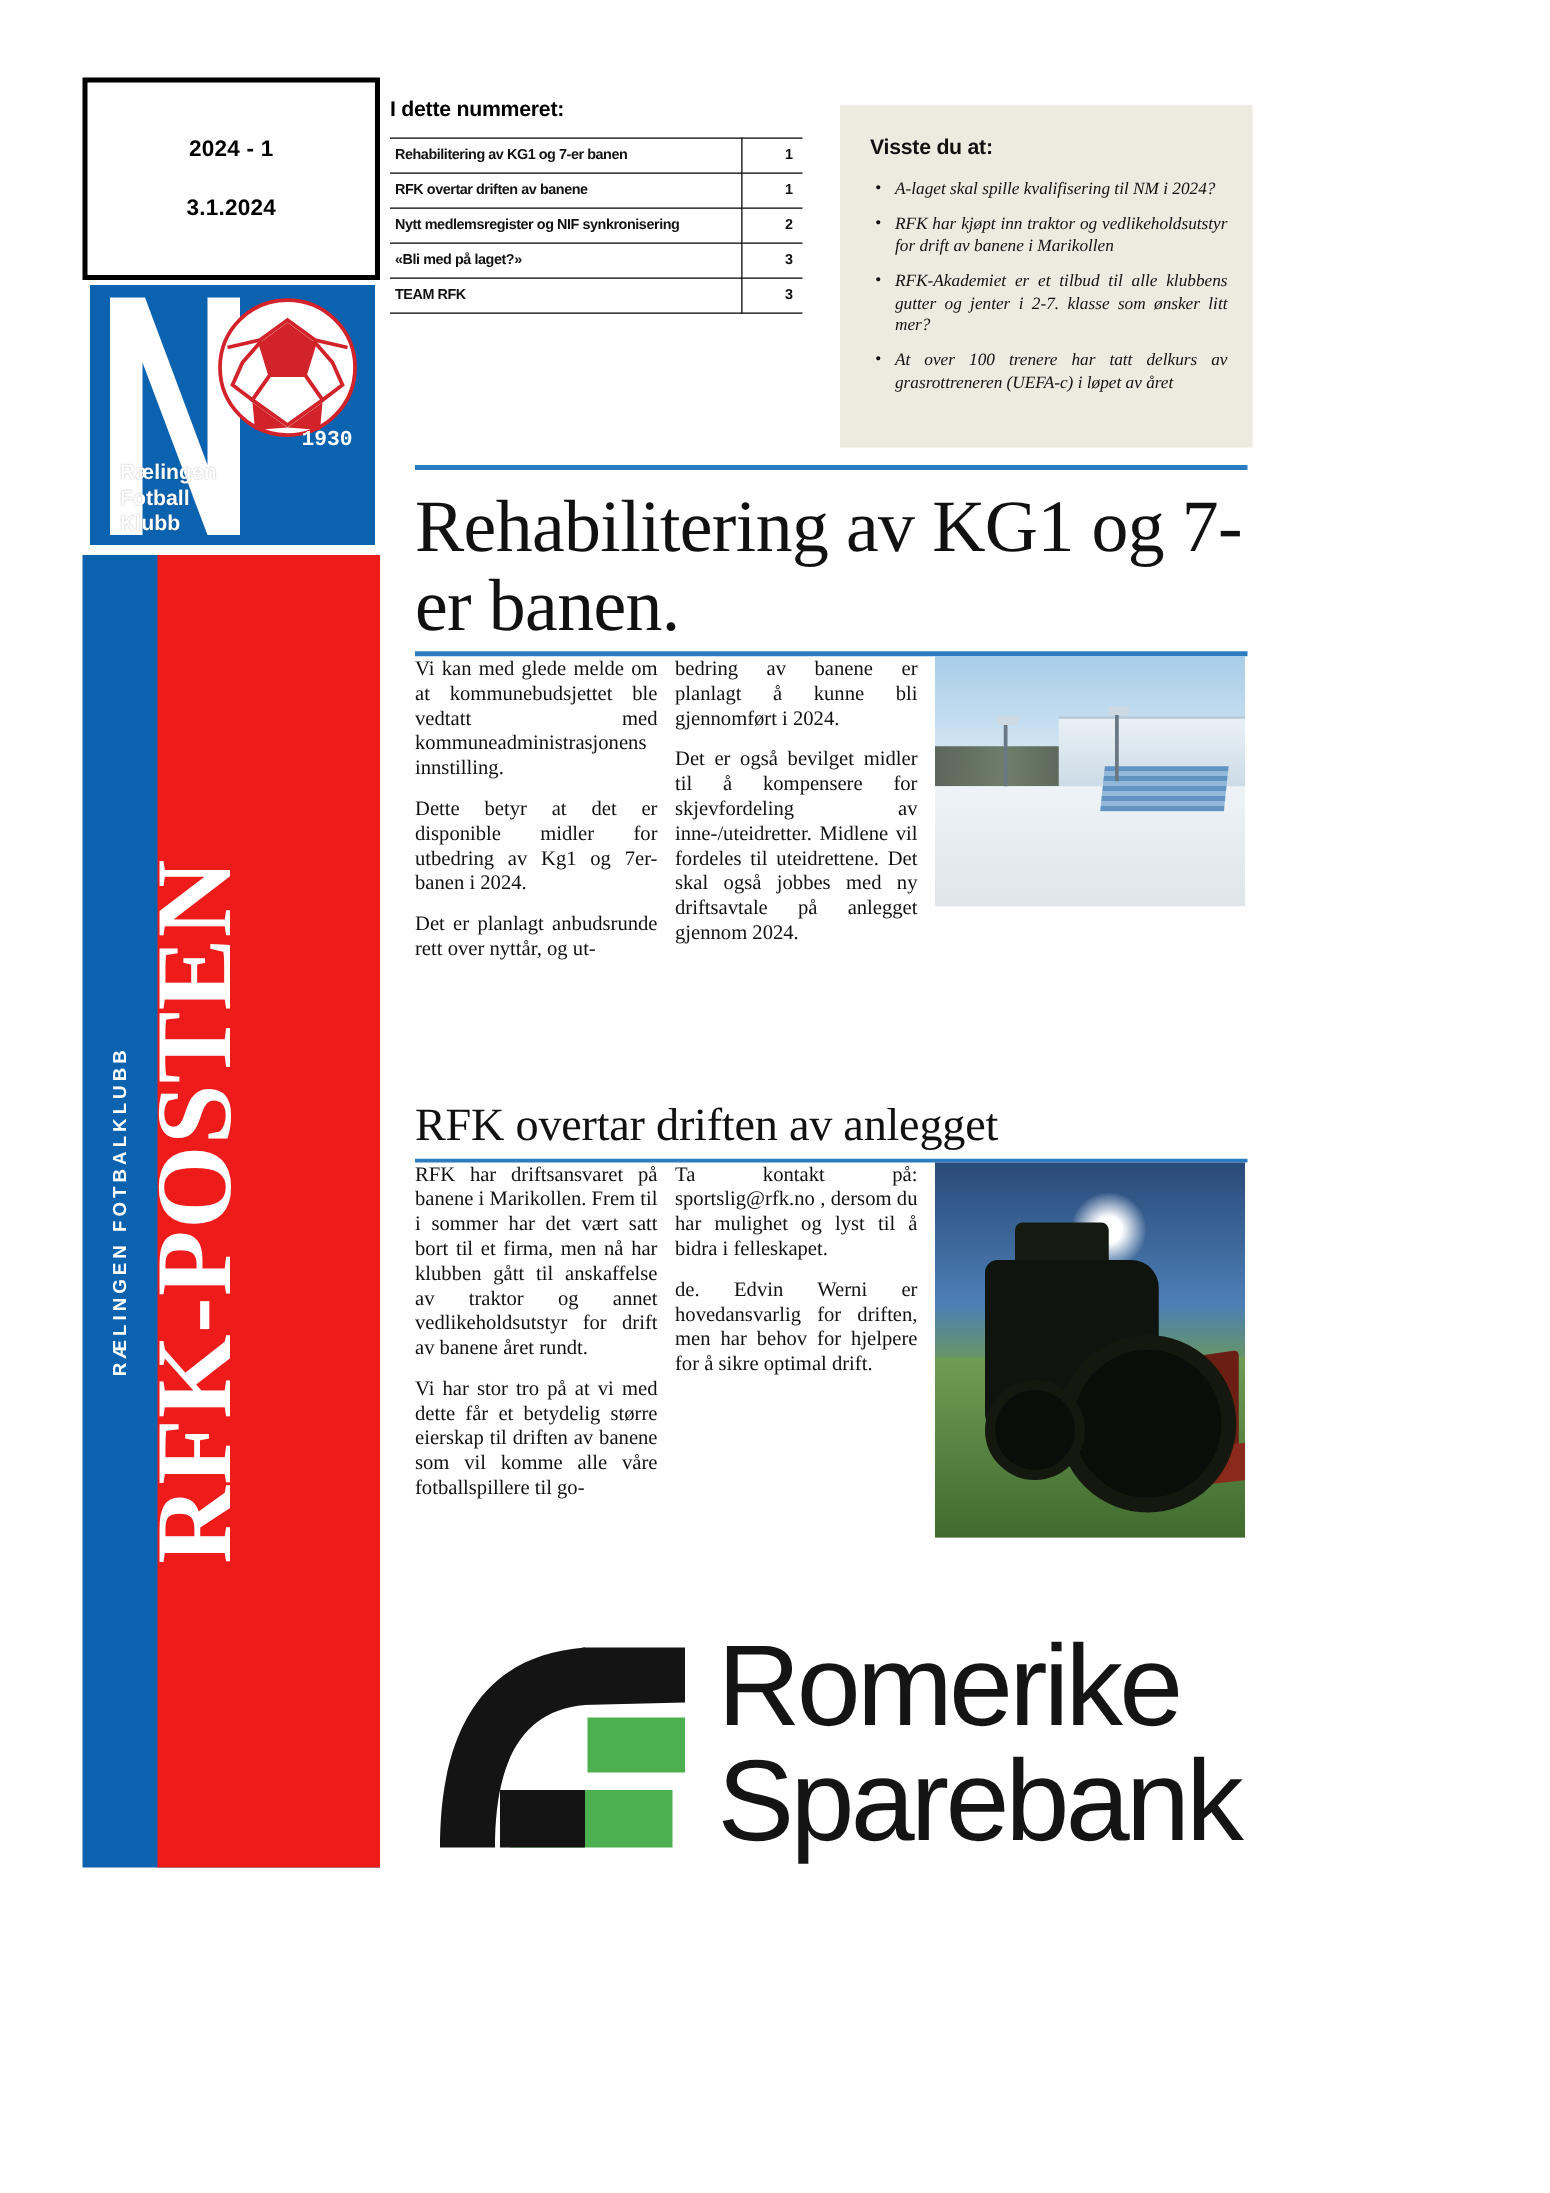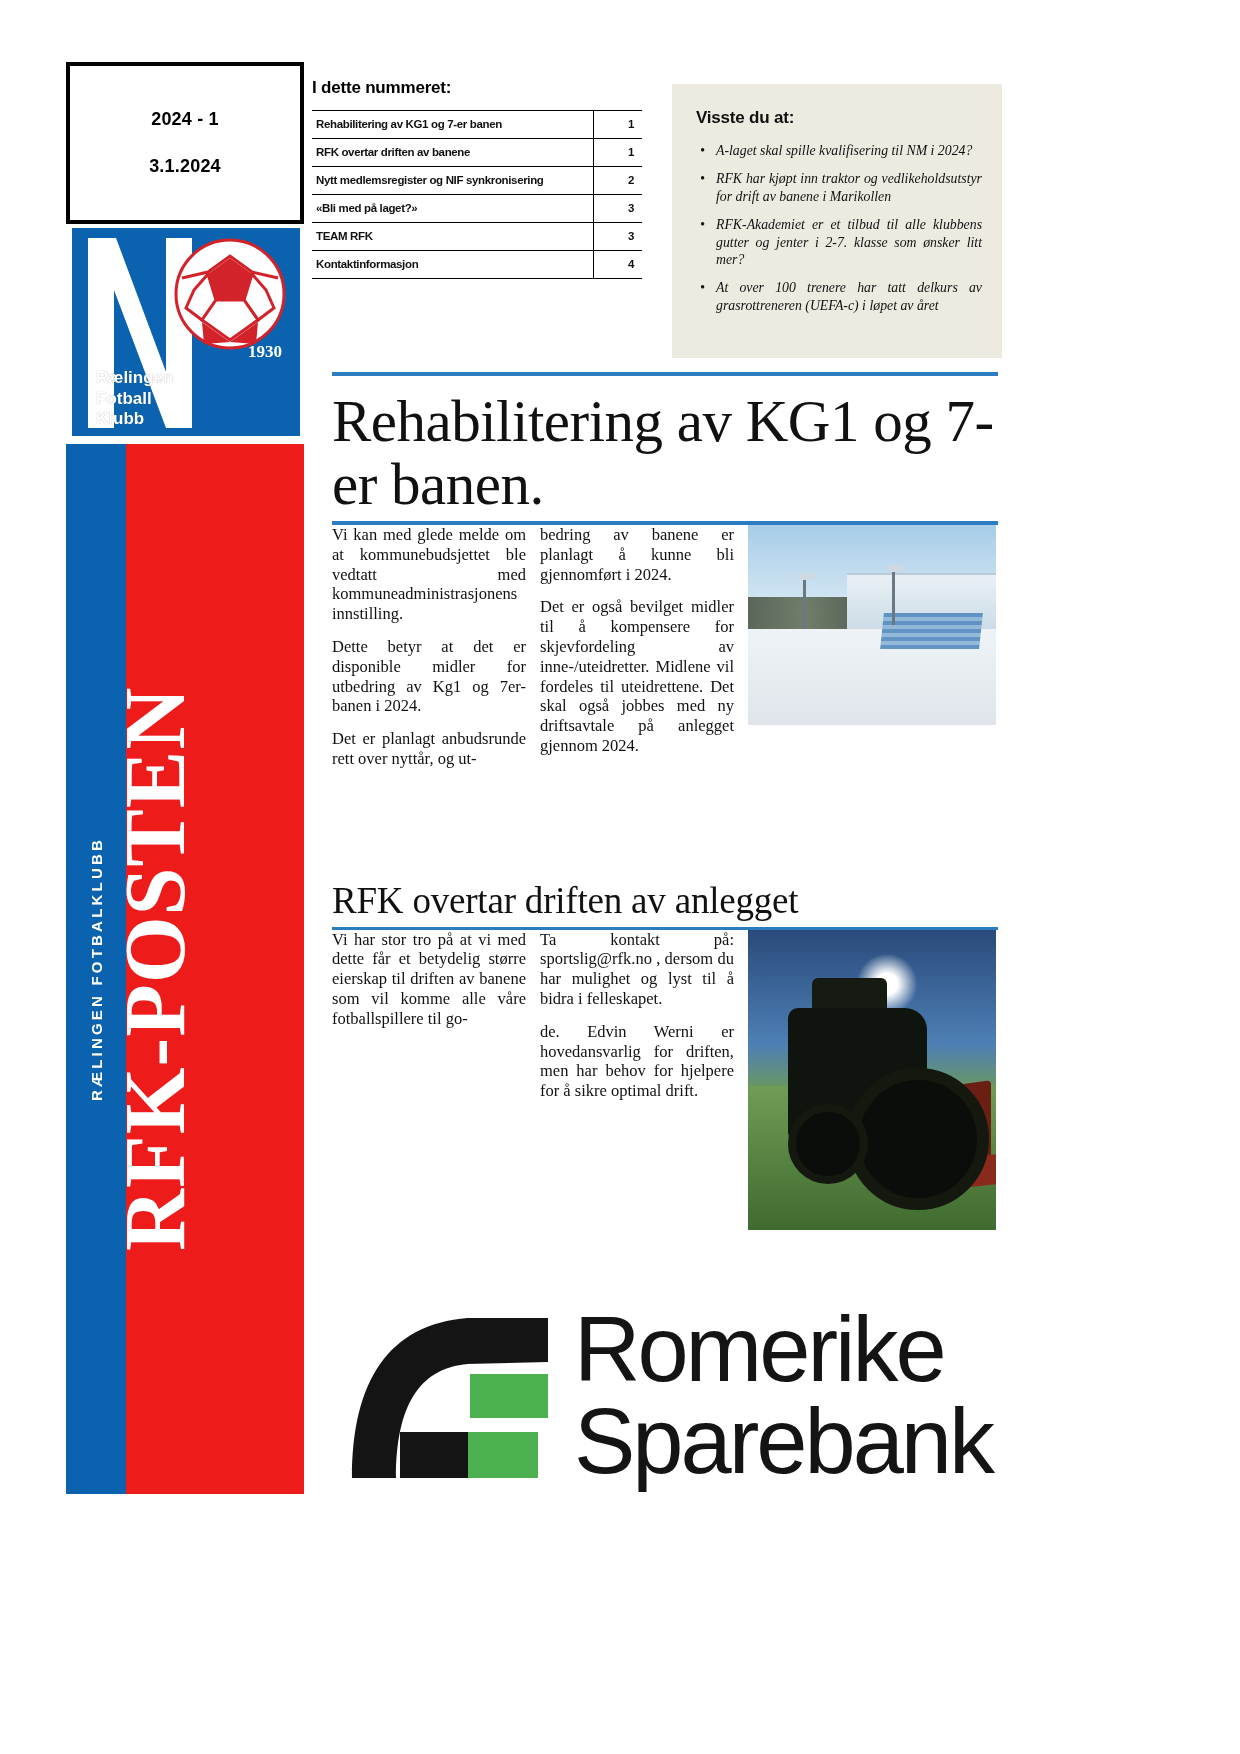--- a/index.html
+++ b/index.html
@@ -72,21 +72,21 @@
     font-weight: bold;
     font-size: 17px;
     line-height: 1.22;
     text-shadow: 0 0 1px rgba(0,0,0,.4);
   }
   #crest .crest-year {
     position: absolute;
     right: 18px;
     bottom: 74px;
     color: #ffffff;
-    font-family: Liberation Serif, serif;
+    font-family: Liberation Mono, monospace;
     font-weight: bold;
     font-size: 17px;
   }
 
   
   #banner {
     position: absolute;
     left: 66px;
     top: 444px;
     width: 238px;
@@ -415,24 +415,20 @@
           <td class="toc-page">2</td>
         </tr>
         <tr>
           <td class="toc-title">«Bli med på laget?»</td>
           <td class="toc-page">3</td>
         </tr>
         <tr>
           <td class="toc-title">TEAM RFK</td>
           <td class="toc-page">3</td>
         </tr>
-        <tr>
-          <td class="toc-title">Kontaktinformasjon</td>
-          <td class="toc-page">4</td>
-        </tr>
       </tbody>
   </table>
 </div>
 
 <div id="didyouknow">
   <h2>Visste du at:</h2>
   <ul id="dyk-list">
       <li>A-laget skal spille kvalifisering til NM i 2024?</li>
       <li>RFK har kjøpt inn traktor og vedlikeholdsutstyr for drift av banene i Marikollen</li>
       <li>RFK-Akademiet er et tilbud til alle klubbens gutter og jenter i 2-7. klasse som ønsker litt mer?</li>
@@ -469,20 +465,21 @@
     </div>
   </div>
 
   <div style="height:112px;"></div>
 
   <h1 class="article-title-sm">RFK overtar driften av anlegget</h1>
   <div class="rule-thin"></div>
 
   <div class="article-body">
     <div class="col" id="a2c1">
+        <p>RFK har driftsansvaret på banene i Marikollen. Frem til i sommer har det vært satt bort til et firma, men nå har klubben gått til anskaffelse av traktor og annet vedlikeholdsutstyr for drift av banene året rundt.</p>
         <p>Vi har stor tro på at vi med dette får et betydelig større eierskap til driften av banene som vil komme alle våre fotballspillere til go-</p>
       </div>
     <div class="col" id="a2c2">
         <p>Ta kontakt på: sportslig@rfk.no , dersom du har mulighet og lyst til å bidra i felleskapet.</p>
         <p>de. Edvin Werni er hovedansvarlig for driften, men har behov for hjelpere for å sikre optimal drift.</p>
       </div>
     <div class="photo" id="photo-tractor">
       <div class="sun"></div>
       <div class="field"></div>
       <div class="implement"></div>

